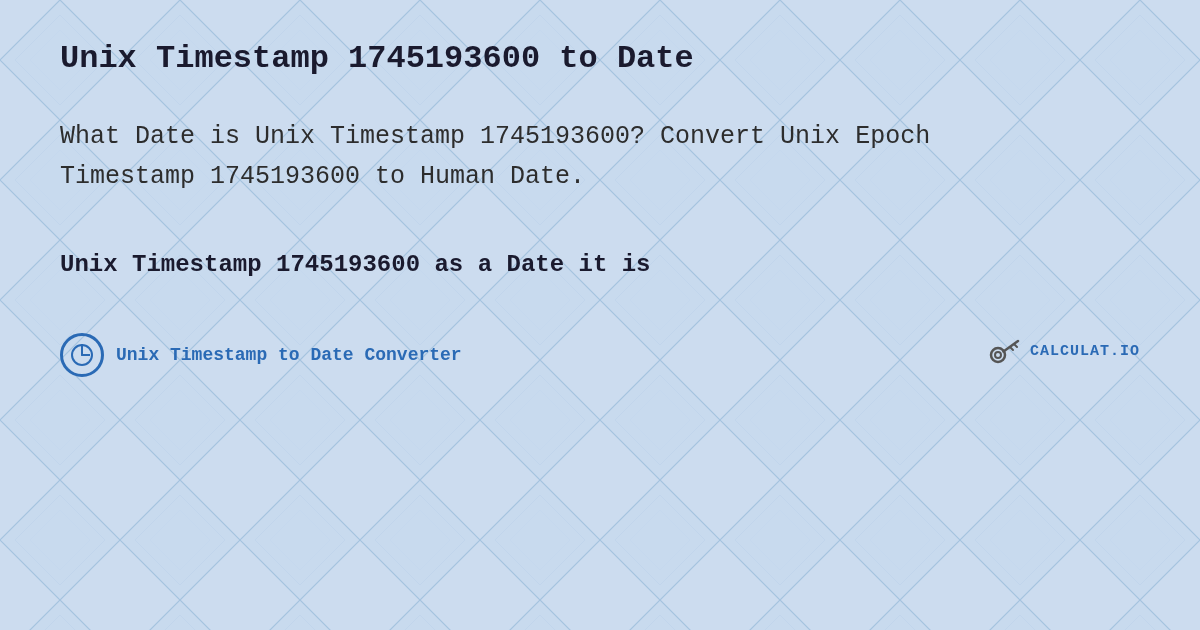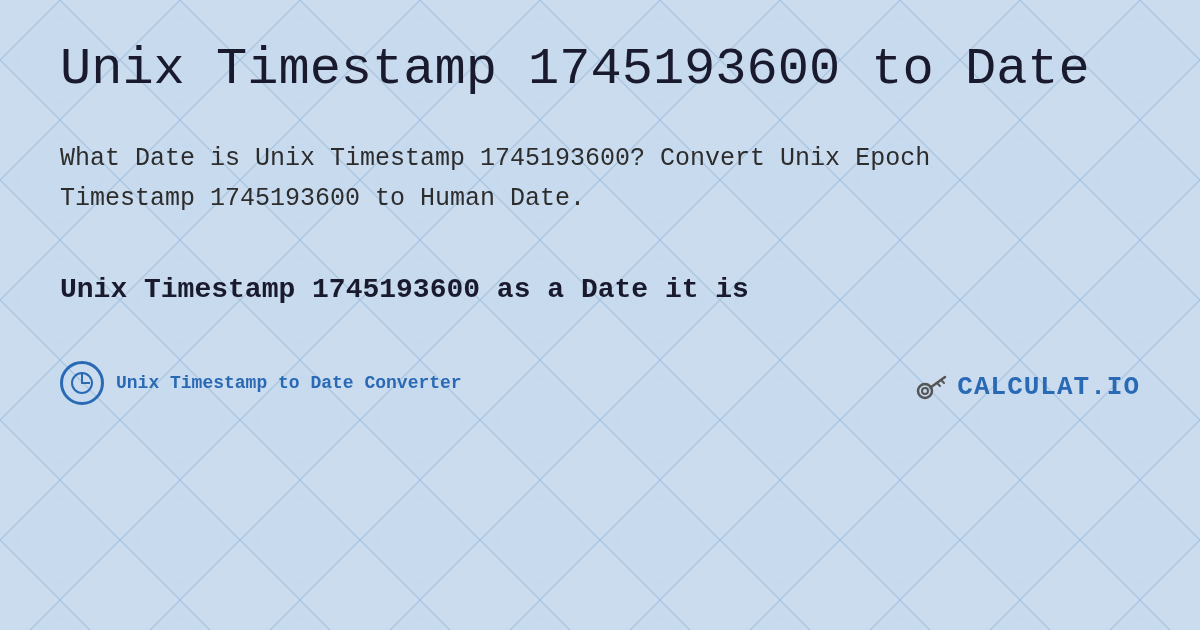--- a/index.html
+++ b/index.html
@@ -27,51 +27,51 @@
       height: 100%;
     }
 
     .content {
       position: relative;
       z-index: 1;
       padding: 40px 60px;
     }
 
     .main-title {
-      font-size: 52px;
-      font-weight: normal;
+      font-size: 32px;
+      font-weight: bold;
       color: #1a1a2e;
       margin-bottom: 40px;
       font-family: 'Courier New', Courier, monospace;
     }
 
     .description {
       font-size: 25px;
       color: #2d2d2d;
       line-height: 1.6;
       margin-bottom: 50px;
       font-family: 'Courier New', Courier, monospace;
       max-width: 900px;
     }
 
     .result-section {
       margin-bottom: 50px;
     }
 
     .result-text {
-      font-size: 28px;
+      font-size: 24px;
       font-weight: bold;
       color: #1a1a2e;
       font-family: 'Courier New', Courier, monospace;
       line-height: 1.5;
     }
 
     .footer {
       display: flex;
-      align-items: flex-end;
+      align-items: flex-start;
       justify-content: space-between;
       margin-top: 30px;
     }
 
     .footer-left {
       display: flex;
       align-items: center;
       gap: 12px;
     }
 
@@ -118,21 +118,21 @@
     }
 
     .logo-area {
       display: flex;
       align-items: center;
       gap: 6px;
     }
 
     .logo-text {
       font-family: 'Courier New', Courier, monospace;
-      font-size: 26px;
+      font-size: 15px;
       font-weight: bold;
       color: #2a2a2a;
       letter-spacing: 1px;
     }
 
     .logo-text span {
       color: #2a6ab5;
     }
   </style>
 </head>

